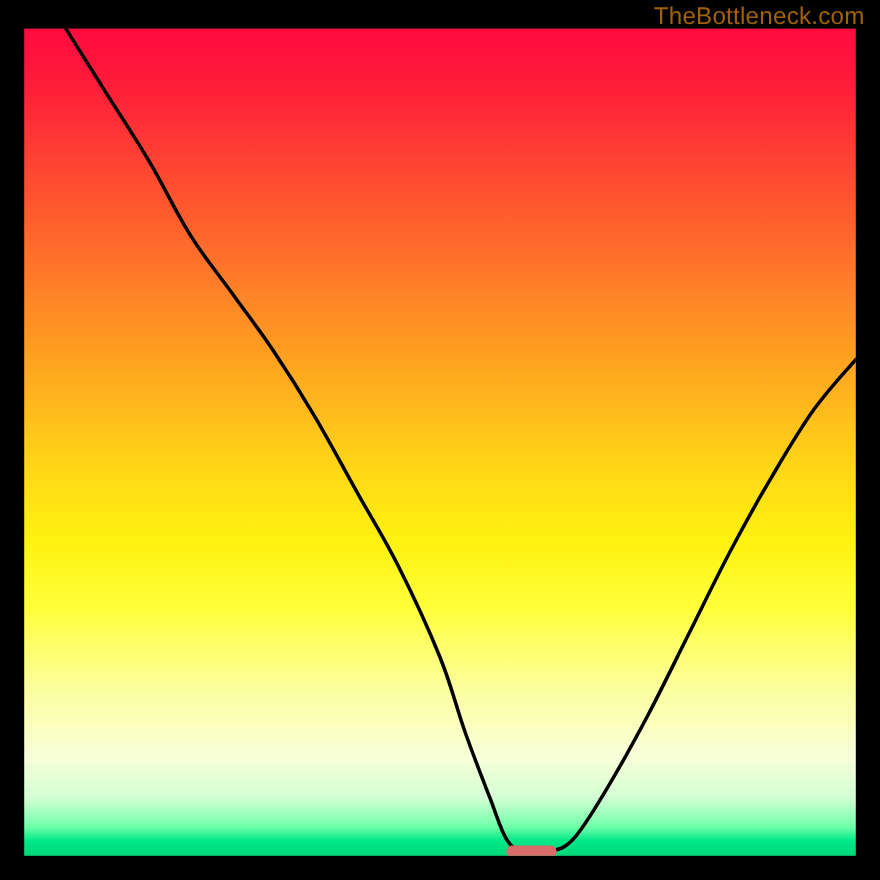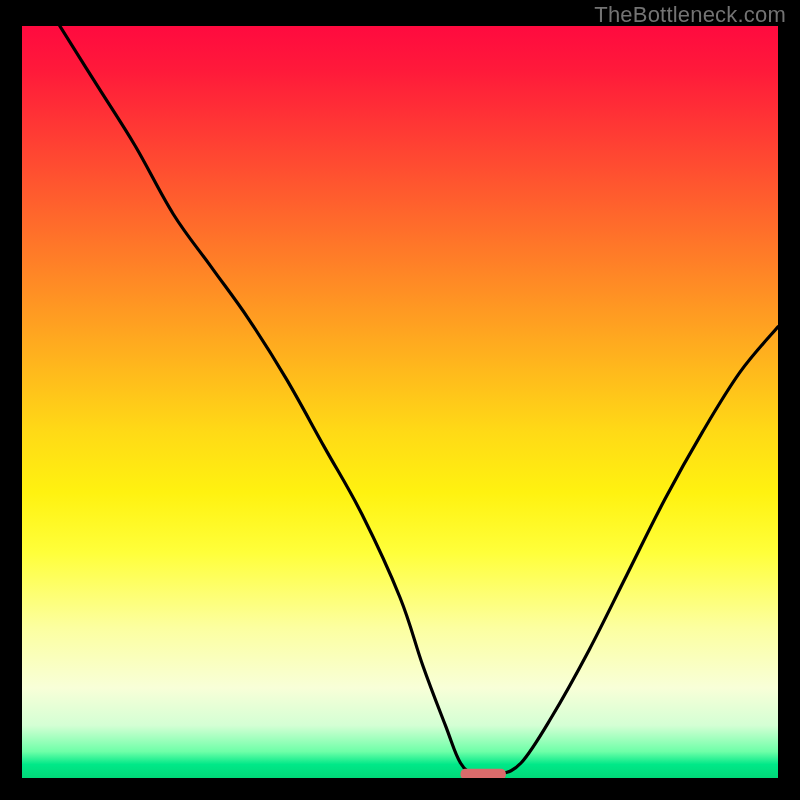--- a/index.html
+++ b/index.html
@@ -13,21 +13,21 @@
   }
   .wrap {
     position: relative;
     width: 800px;
     height: 800px;
   }
   .watermark {
     position: absolute;
     top: 2px;
     right: 14px;
-    color: #737373;
+    color: #a16207;
     font-size: 22px;
     font-weight: 400;
     letter-spacing: 0.2px;
     user-select: none;
   }
   .frame {
     position: absolute;
     left: 22px;
     top: 26px;
     width: 756px;

